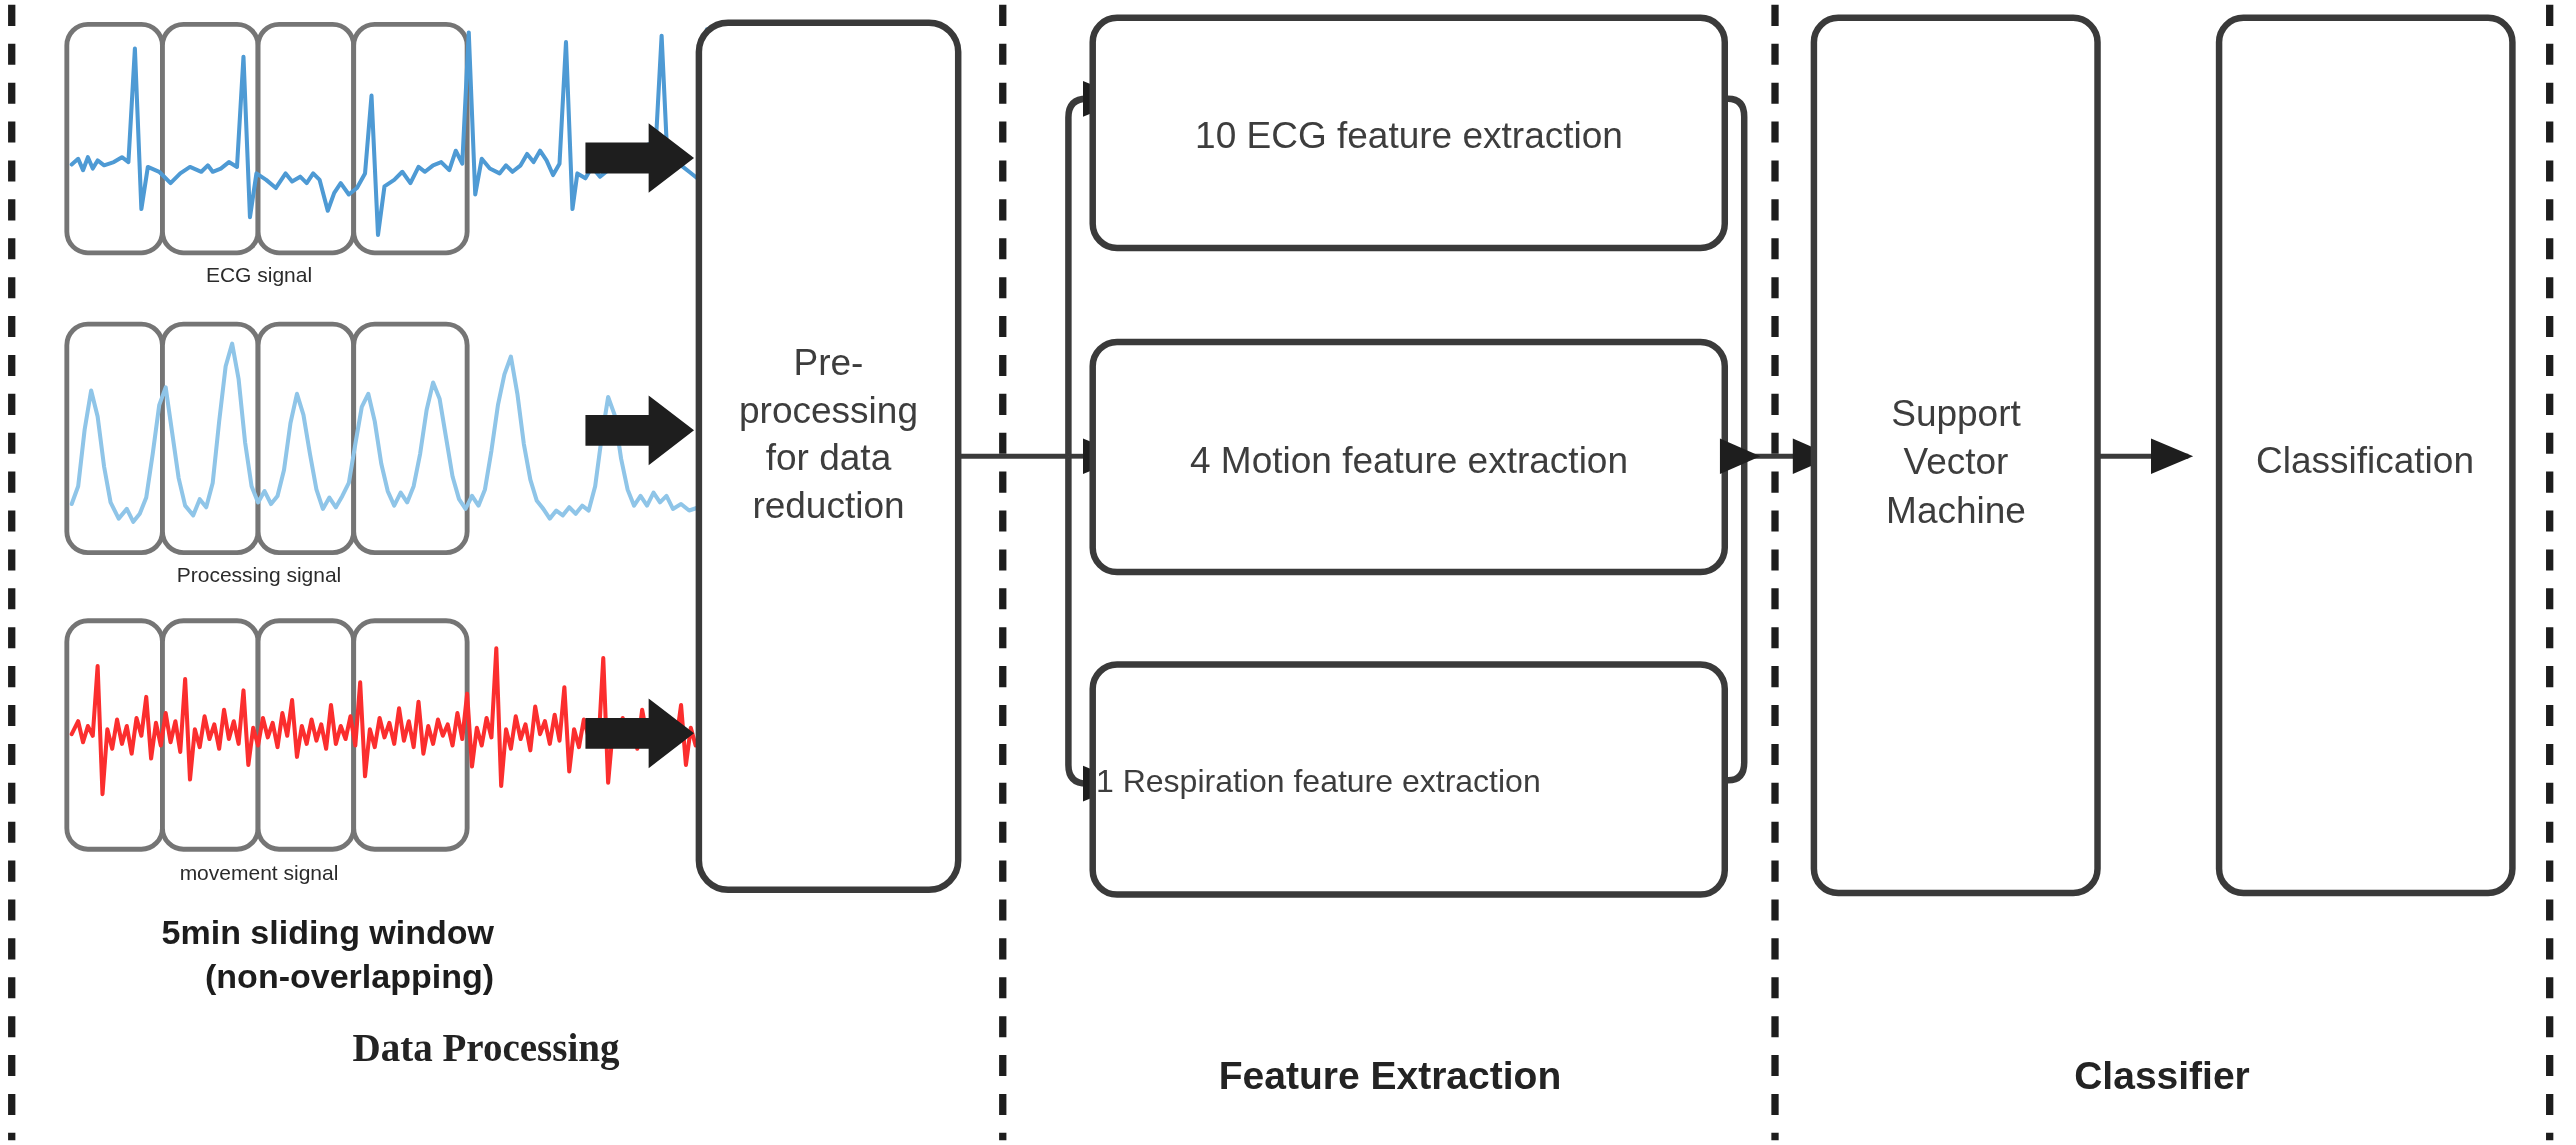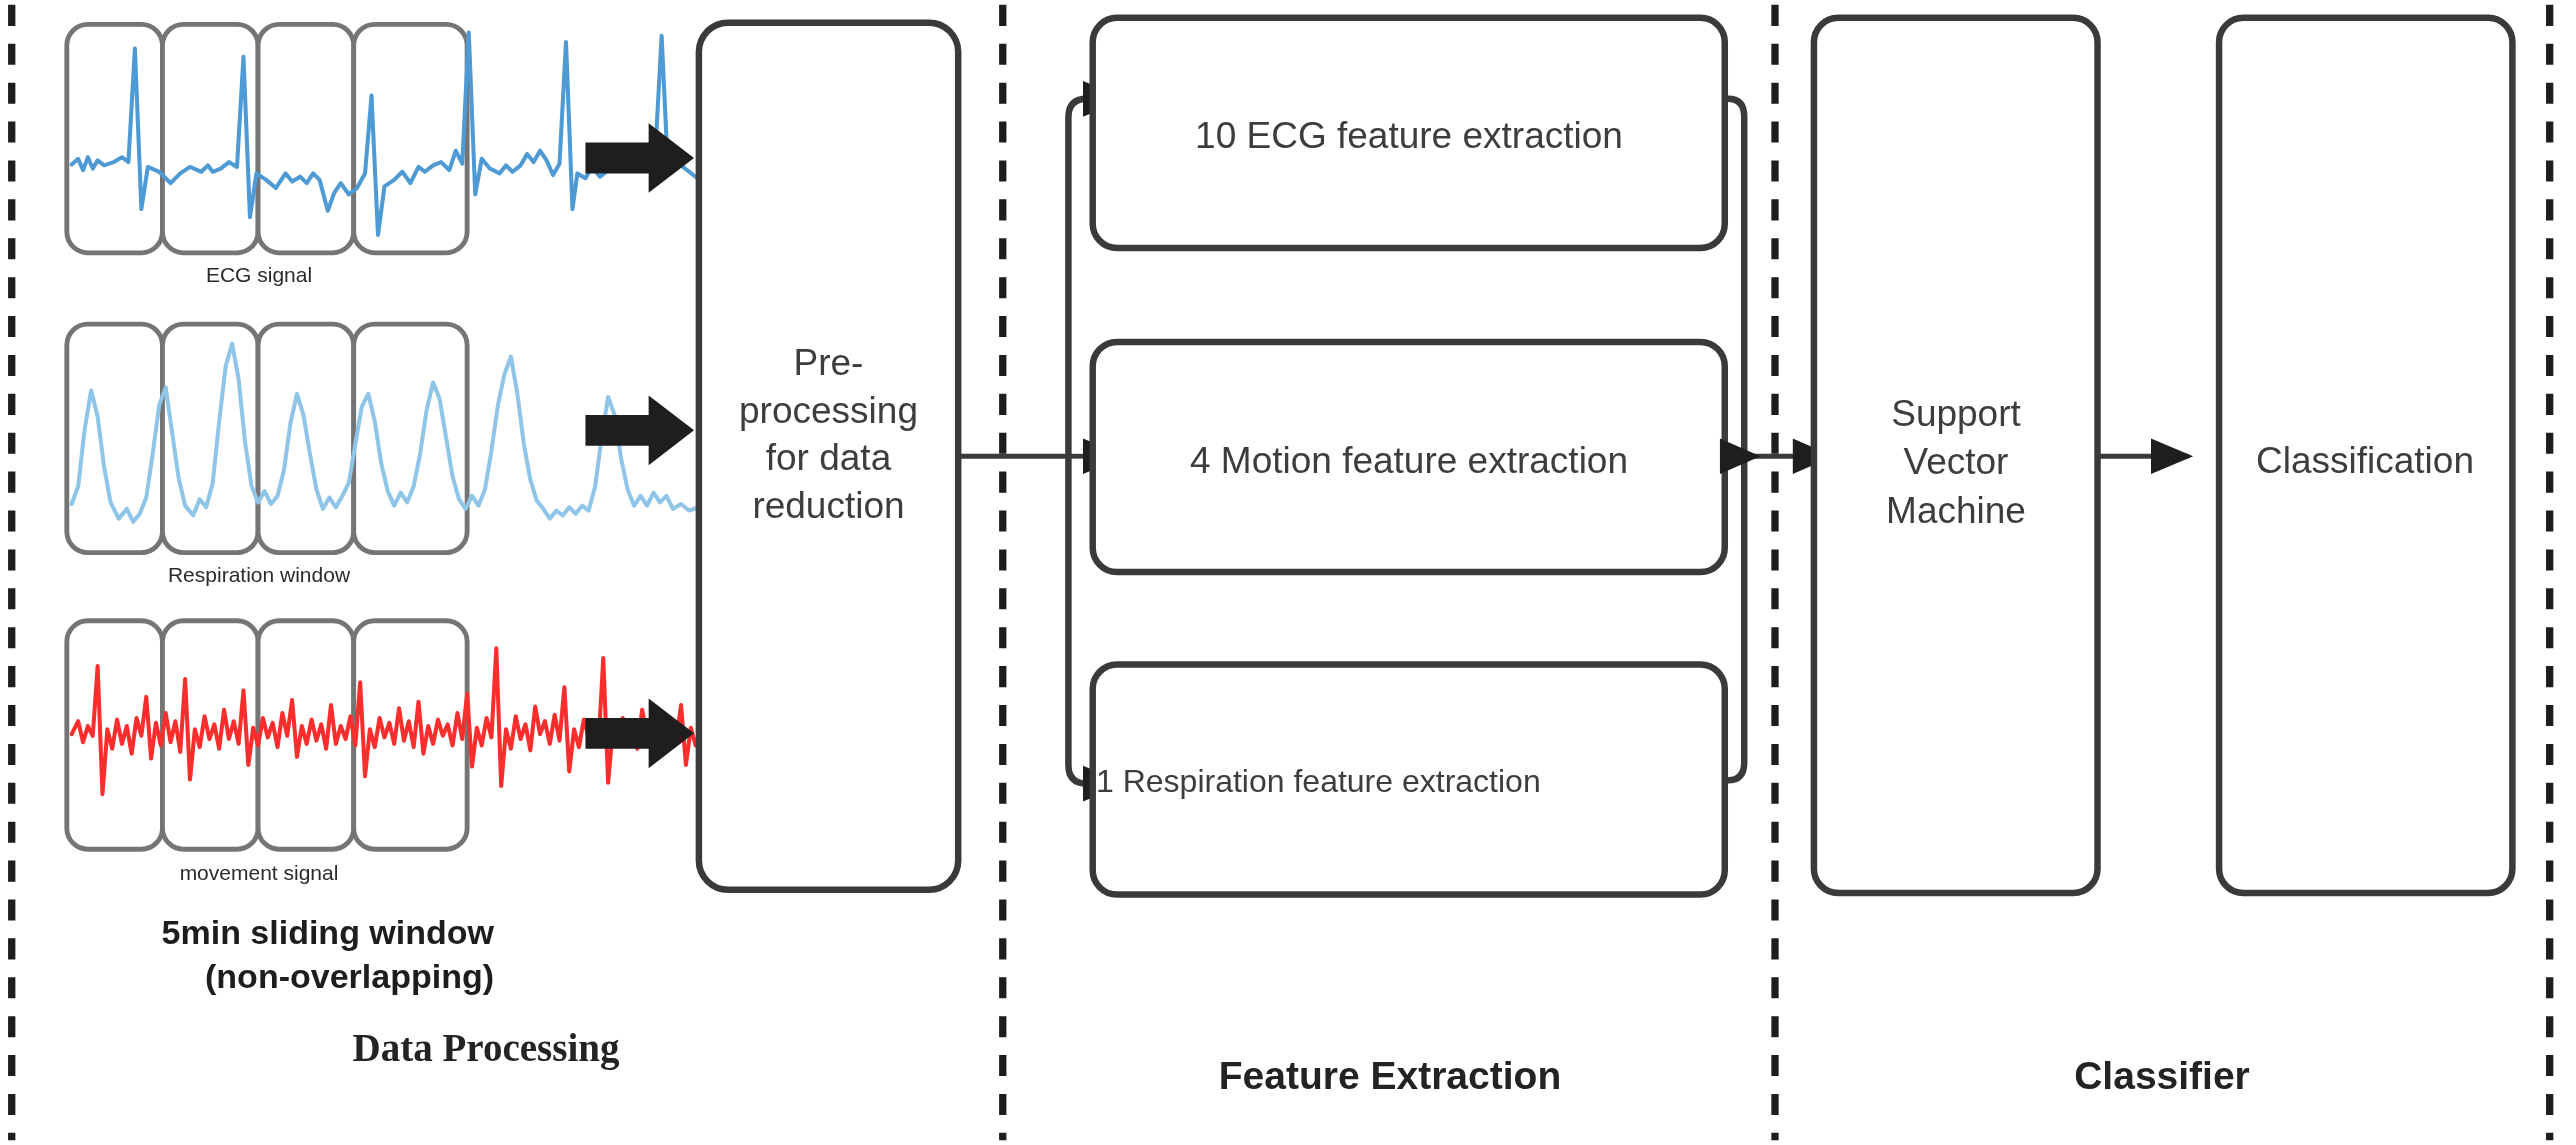--- a/index.html
+++ b/index.html
@@ -176,21 +176,21 @@
       <line x1="2588" y1="563" x2="2700" y2="563" stroke="#3a3a3a" stroke-width="6"></line>
       <path fill="#1e1e1e" d="M2654,541 L2706,563 L2654,585 z"></path>
     </g>
 
     <g>
       <rect x="2738" y="22" width="362" height="1080" rx="30" ry="30" fill="#ffffff" stroke="#3a3a3a" stroke-width="8"></rect>
     </g>
   </svg>
 
   <div class="txt sig-label" style="left:32px;top:263px;width:454px;">ECG signal</div>
-  <div class="txt sig-label" style="left:32px;top:563px;width:454px;">Respiration window</div>
+  <div class="txt sig-label" style="left:32px;top:563px;width:454px;">Processing signal</div>
   <div class="txt sig-label" style="left:32px;top:861px;width:454px;">movement signal</div>
 
   <div class="txt win-note" style="left:24px;top:911px;width:470px;">5min sliding window</div>
   <div class="txt win-note" style="left:24px;top:955px;width:470px;">(non-overlapping)</div>
 
   <div class="txt pre-label" style="left:699px;top:339px;width:259px;">Pre-</div>
   <div class="txt pre-label" style="left:699px;top:387px;width:259px;">processing</div>
   <div class="txt pre-label" style="left:699px;top:434px;width:259px;text-align:center;">for data</div>
   <div class="txt pre-label" style="left:699px;top:482px;width:259px;">reduction</div>
 

